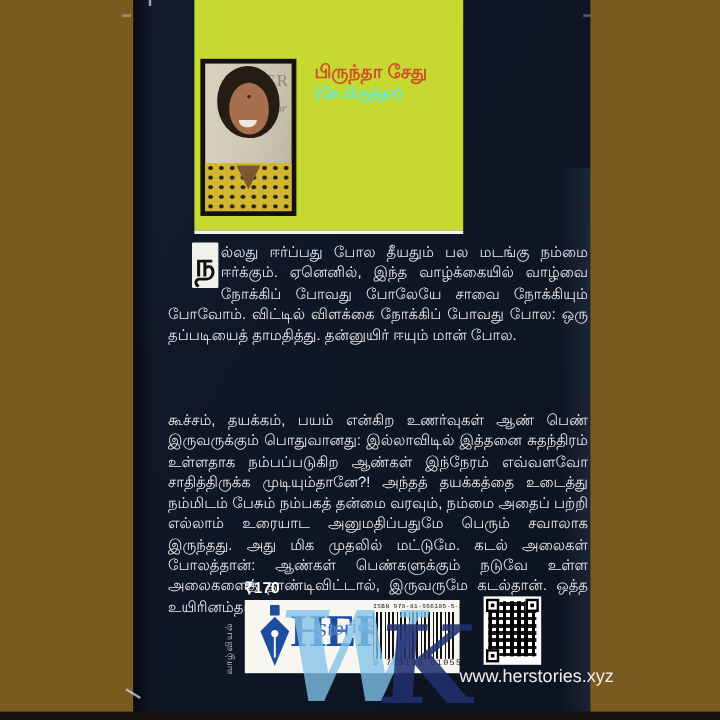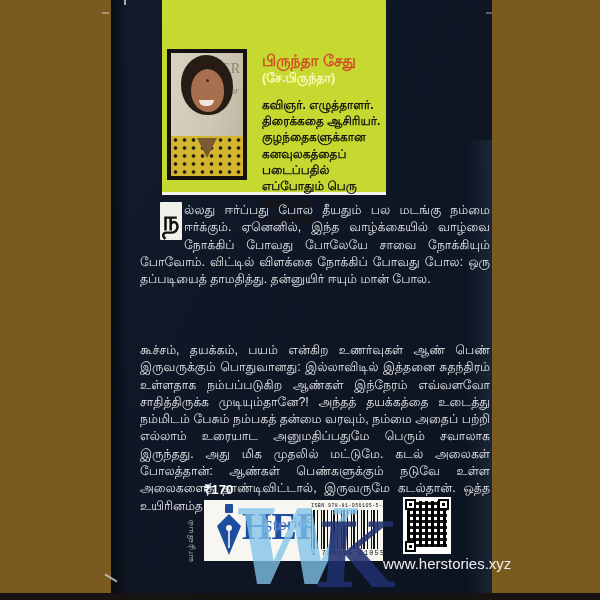--- a/index.html
+++ b/index.html
@@ -39,21 +39,21 @@
   .smile{position:absolute;left:28px;top:47px;width:15px;height:6px;background:#efe7da;
          border-radius:0 0 9px 9px;}
   .dress{position:absolute;left:0;bottom:0;width:72px;height:40px;background:#d3b52f;
          background-image:radial-gradient(#23201a 1.6px,rgba(0,0,0,0) 2.2px);
          background-size:9px 8px;}
   .vneck{position:absolute;left:26px;bottom:18px;width:0;height:0;
          border-left:10px solid transparent;border-right:10px solid transparent;
          border-top:20px solid #7a5a32;}
   .author-name{position:absolute;left:262px;top:52px;width:122px;color:#d24e28;
          font-weight:bold;font-size:15.5px;line-height:18px;}
-  .author-alias{position:absolute;left:262px;top:71px;width:122px;color:#fef9c3;
+  .author-alias{position:absolute;left:262px;top:71px;width:122px;color:#5eead4;
          font-weight:bold;font-size:12.5px;}
   .author-bio{position:absolute;left:262px;top:97px;width:120px;color:#181510;
          font-size:12px;line-height:16.2px;font-weight:bold;}
 
   
   .para{position:absolute;left:140px;width:350px;color:#e9eaeb;
         font-size:12.4px;line-height:17.3px;text-align:justify;}
   .p1{top:202px;}
   .p2{top:277px;}
   .p3{top:342px;}
@@ -130,28 +130,20 @@
       <div class="face"></div>
       <div class="bindi"></div>
       <div class="smile"></div>
       <div class="dress"></div>
       <div class="vneck"></div>
     </div>
   </div>
 
   <div class="author-name">பிருந்தா சேது</div>
   <div class="author-alias">(சே.பிருந்தா)</div>
-  <div class="author-bio">
-    <div>கவிஞர். எழுத்தாளர்.</div>
-    <div>திரைக்கதை ஆசிரியர்.</div>
-    <div>குழந்தைகளுக்கான</div>
-    <div>கனவுலகத்தைப் படைப்பதில்</div>
-    <div>எப்போதும் பெரு விருப்பம்</div>
-    <div>உள்ளவர்.</div>
-  </div>
 
   <div class="para p1">
     <span class="dropcap-float">
         <span class="dropcap-box">
           <span class="dropcap-letter">ந</span>
         </span>
       </span><span>ல்லது ஈர்ப்பது போல தீயதும் பல மடங்கு நம்மை ஈர்க்கும். ஏனெனில், இந்த வாழ்க்கையில் வாழ்வை நோக்கிப் போவது போலேயே சாவை நோக்கியும் போவோம். விட்டில் விளக்கை நோக்கிப் போவது போல: ஒரு தப்படியைத் தாமதித்து. தன்னுயிர் ஈயும் மான் போல.</span>
   </div>
   <div class="para p3">கூச்சம், தயக்கம், பயம் என்கிற உணர்வுகள் ஆண் பெண் இருவருக்கும் பொதுவானது: இல்லாவிடில் இத்தனை சுதந்திரம் உள்ளதாக நம்பப்படுகிற ஆண்கள் இந்நேரம் எவ்வளவோ சாதித்திருக்க முடியும்தானே?! அந்தத் தயக்கத்தை உடைத்து நம்மிடம் பேசும் நம்பகத் தன்மை வரவும், நம்மை அதைப் பற்றி எல்லாம் உரையாட அனுமதிப்பதுமே பெரும் சவாலாக இருந்தது. அது மிக முதலில் மட்டுமே. கடல் அலைகள் போலத்தான்: ஆண்கள் பெண்களுக்கும் நடுவே உள்ள அலைகளைத் தாண்டிவிட்டால், இருவருமே கடல்தான். ஒத்த உயிரினம்தான்....</div>
 

